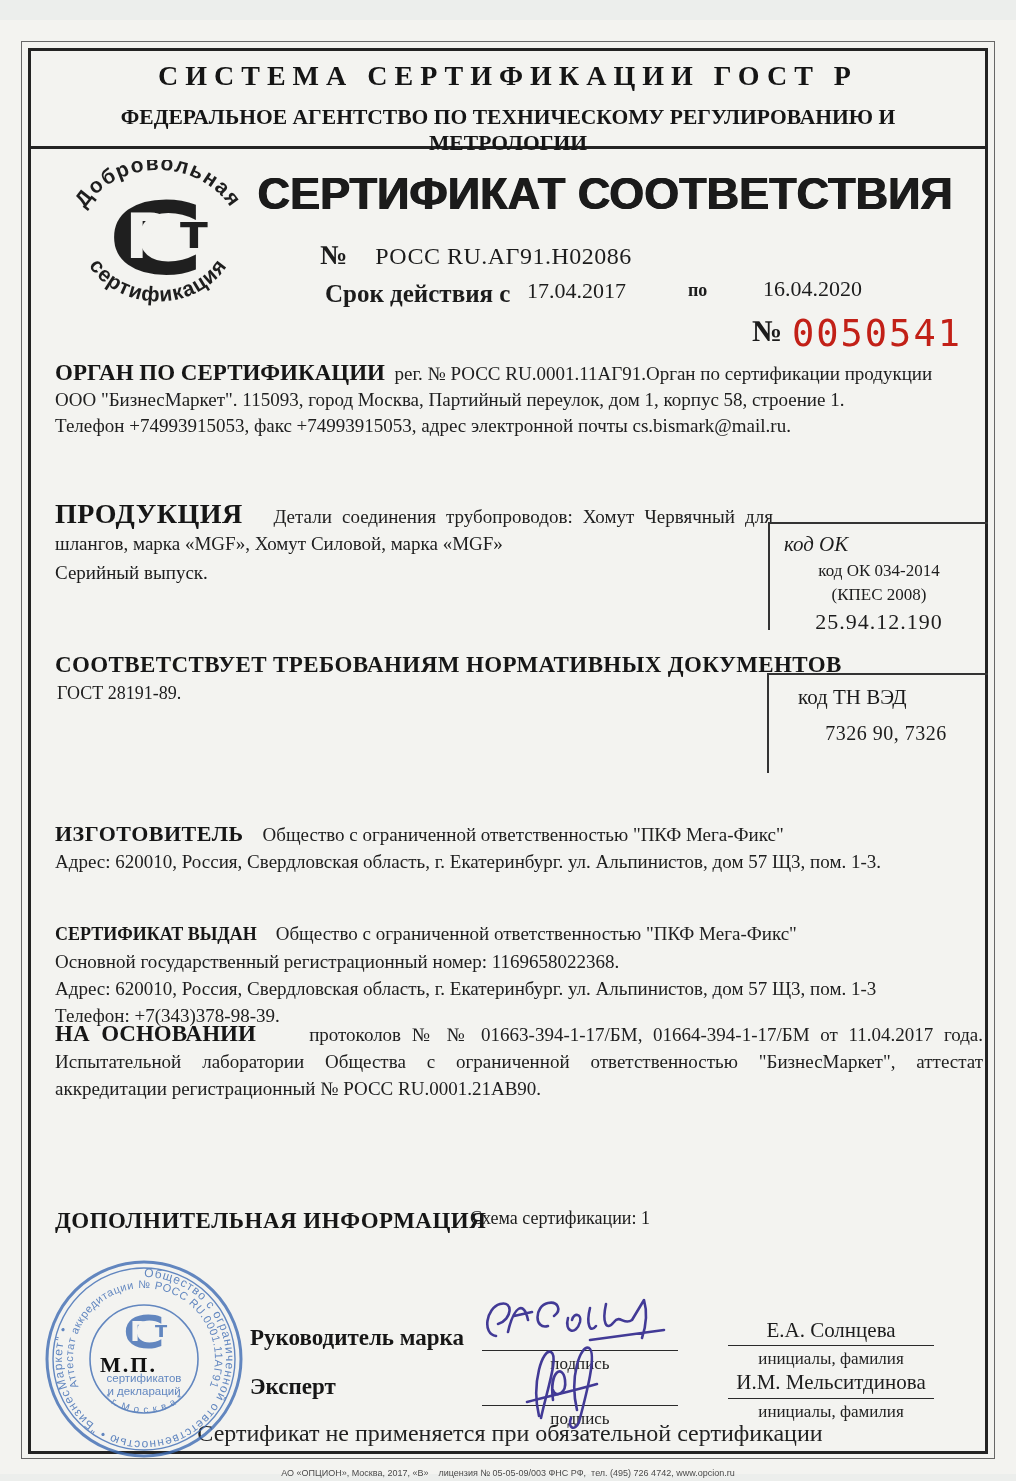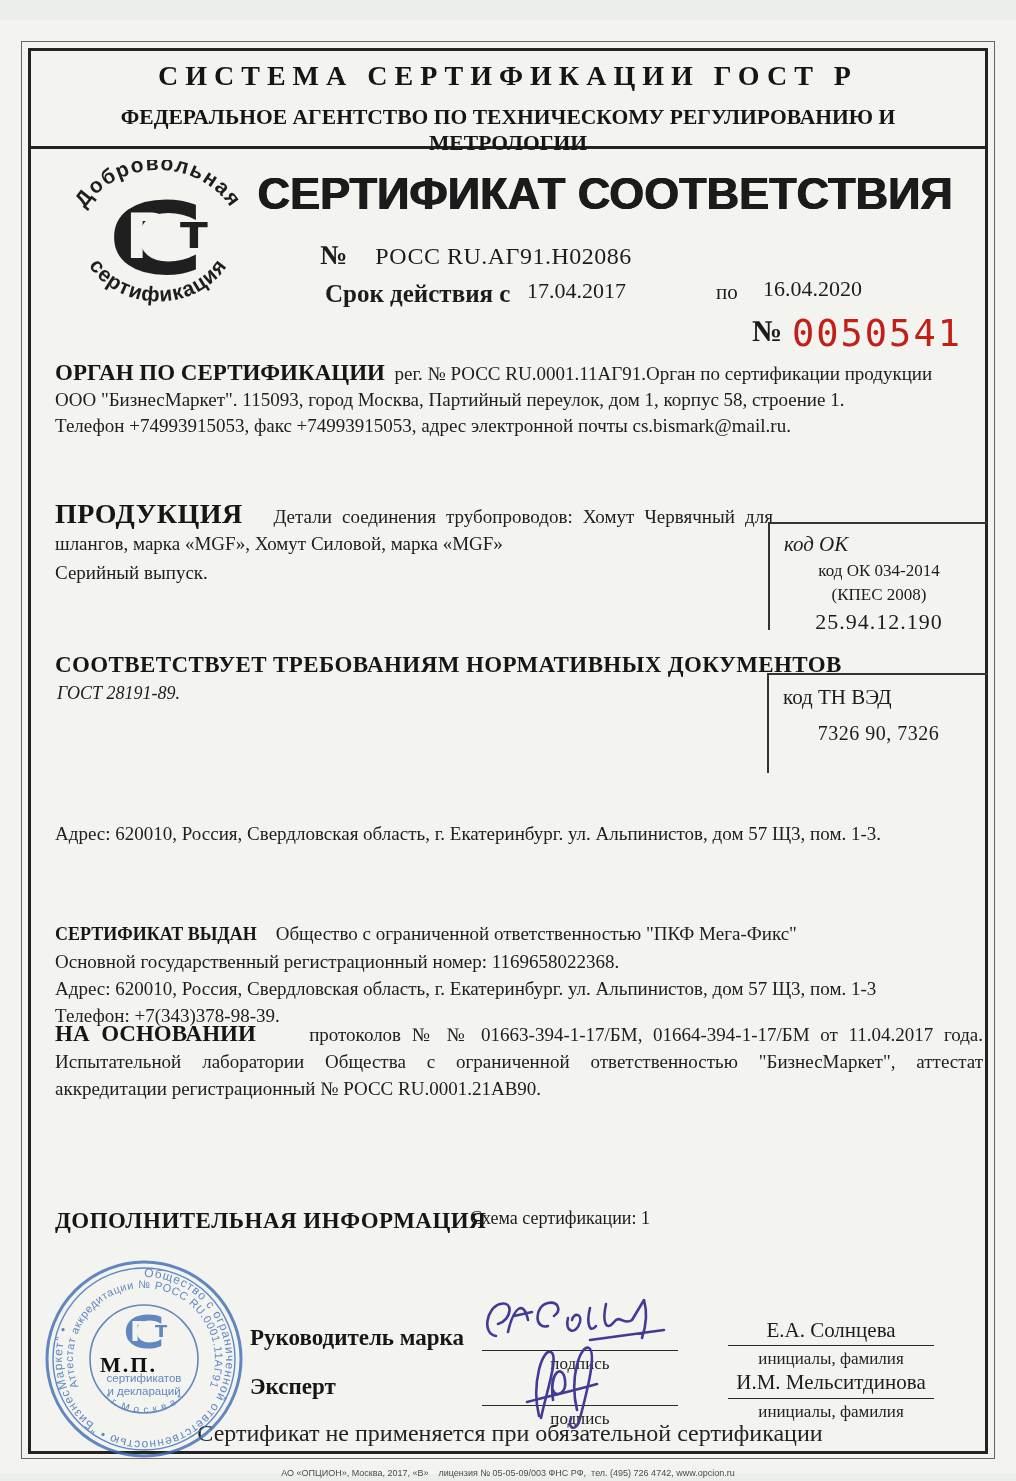--- a/index.html
+++ b/index.html
@@ -25,42 +25,42 @@
     font-weight:bold;font-size:22px;letter-spacing:0px;color:#151515;transform:scaleX(0.98);}
   .doc-title{left:235px;top:148px;width:740px;text-align:center;
     font-family:"Liberation Sans", sans-serif;font-weight:bold;font-size:45px;
     letter-spacing:0px;color:#1b1b1b;
     text-shadow:0.8px 0 0 currentColor,-0.4px 0 0 currentColor;}
   .no-sym{font-weight:bold;font-size:27px;}
   .cert-no-row{left:320px;top:220px;font-size:24px;}
   .cert-no-val{margin-left:28px;font-size:24px;letter-spacing:0.5px;}
   .validity{left:325px;top:260px;font-size:25px;font-weight:bold;}
   .date1{left:527px;top:258px;font-size:22px;}
-  .po{left:716px;top:260px;font-size:21px;font-weight:normal;}
+  .po{left:688px;top:260px;font-size:18px;font-weight:bold;}
   .date2{left:763px;top:256px;font-size:22px;}
   .blank-no{left:752px;top:294px;font-size:30px;font-weight:bold;color:#1b1b1b;}
   .blank-digits{left:792px;top:292px;font-family:"DejaVu Sans Mono", monospace;
     font-size:37px;letter-spacing:2px;}
   .sec-head{font-weight:bold;color:#161616;}
   .body-txt{font-size:19px;color:#202020;}
   .org{left:55px;top:340px;width:905px;line-height:26px;}
   .org .sec-head{font-size:23px;}
   .product{left:55px;top:480px;width:718px;line-height:27px;text-align:justify;}
   .product .sec-head{font-size:28px;letter-spacing:0.5px;}
   .prod-line3{left:55px;top:542px;font-size:19px;}
   .code-box{box-sizing:border-box;border-top:2px solid #333;border-left:2px solid #333;
     background:transparent;}
   .okbox{left:768px;top:502px;width:220px;height:108px;}
   .okbox .lbl{margin:8px 0 0 14px;font-size:21px;font-style:italic;}
   .okbox .l1{text-align:center;font-size:17px;margin-top:4px;}
   .okbox .l2{text-align:center;font-size:17px;margin-top:4px;}
   .okbox .l3{text-align:center;font-size:22px;margin-top:4px;letter-spacing:1px;}
   .conform-h{left:55px;top:632px;font-size:23px;letter-spacing:0.4px;}
-  .conform-b{left:57px;top:663px;font-size:18px;font-style:italic;}
-  .tnbox{left:767px;top:653px;width:221px;height:100px;}
+  .conform-b{left:57px;top:663px;font-size:18px;}
+  .tnbox{left:767px;top:653px;width:221px;height:100px;padding-left:15px;}
   .tnbox .lbl{margin:10px 0 0 14px;font-size:21px;}
   .tnbox .val{text-align:center;font-size:20px;margin-top:12px;letter-spacing:0.5px;}
   .manu{left:55px;top:800px;width:905px;line-height:27px;}
   .manu .sec-head{font-size:22px;letter-spacing:0.5px;}
   .issued{left:55px;top:900px;width:905px;line-height:27px;}
   .issued .sec-head{font-size:18px;text-align:right;}
   .basis{left:55px;top:1000px;width:928px;line-height:27px;text-align:justify;}
   .basis .sec-head{font-size:23px;}
   .addinfo{left:55px;top:1188px;}
   .addinfo .sec-head{font-size:23px;letter-spacing:0.5px;}
@@ -144,20 +144,21 @@
 
   <div class="abs sec-head conform-h">СООТВЕТСТВУЕТ ТРЕБОВАНИЯМ НОРМАТИВНЫХ ДОКУМЕНТОВ</div>
   <div class="abs conform-b">ГОСТ 28191-89.</div>
 
   <div class="abs code-box tnbox">
     <div class="lbl">код ТН ВЭД</div>
     <div class="val">7326 90, 7326</div>
   </div>
 
   <div class="abs manu body-txt">
+    <div><span class="sec-head">ИЗГОТОВИТЕЛЬ</span>&nbsp;&nbsp;&nbsp;&nbsp;<span>Общество с ограниченной ответственностью "ПКФ Мега-Фикс"</span></div>
     <div>Адрес: 620010, Россия, Свердловская область, г. Екатеринбург. ул. Альпинистов, дом 57 Щ3, пом. 1-3.</div>
   </div>
 
   <div class="abs issued body-txt">
     <div><span class="sec-head">СЕРТИФИКАТ ВЫДАН</span>&nbsp;&nbsp;&nbsp;&nbsp;<span>Общество с ограниченной ответственностью "ПКФ Мега-Фикс"</span></div>
     <div>Основной государственный регистрационный номер: 1169658022368.</div>
     <div>Адрес: 620010, Россия, Свердловская область, г. Екатеринбург. ул. Альпинистов, дом 57 Щ3, пом. 1-3</div>
     <div>Телефон: +7(343)378-98-39.</div>
   </div>
 

